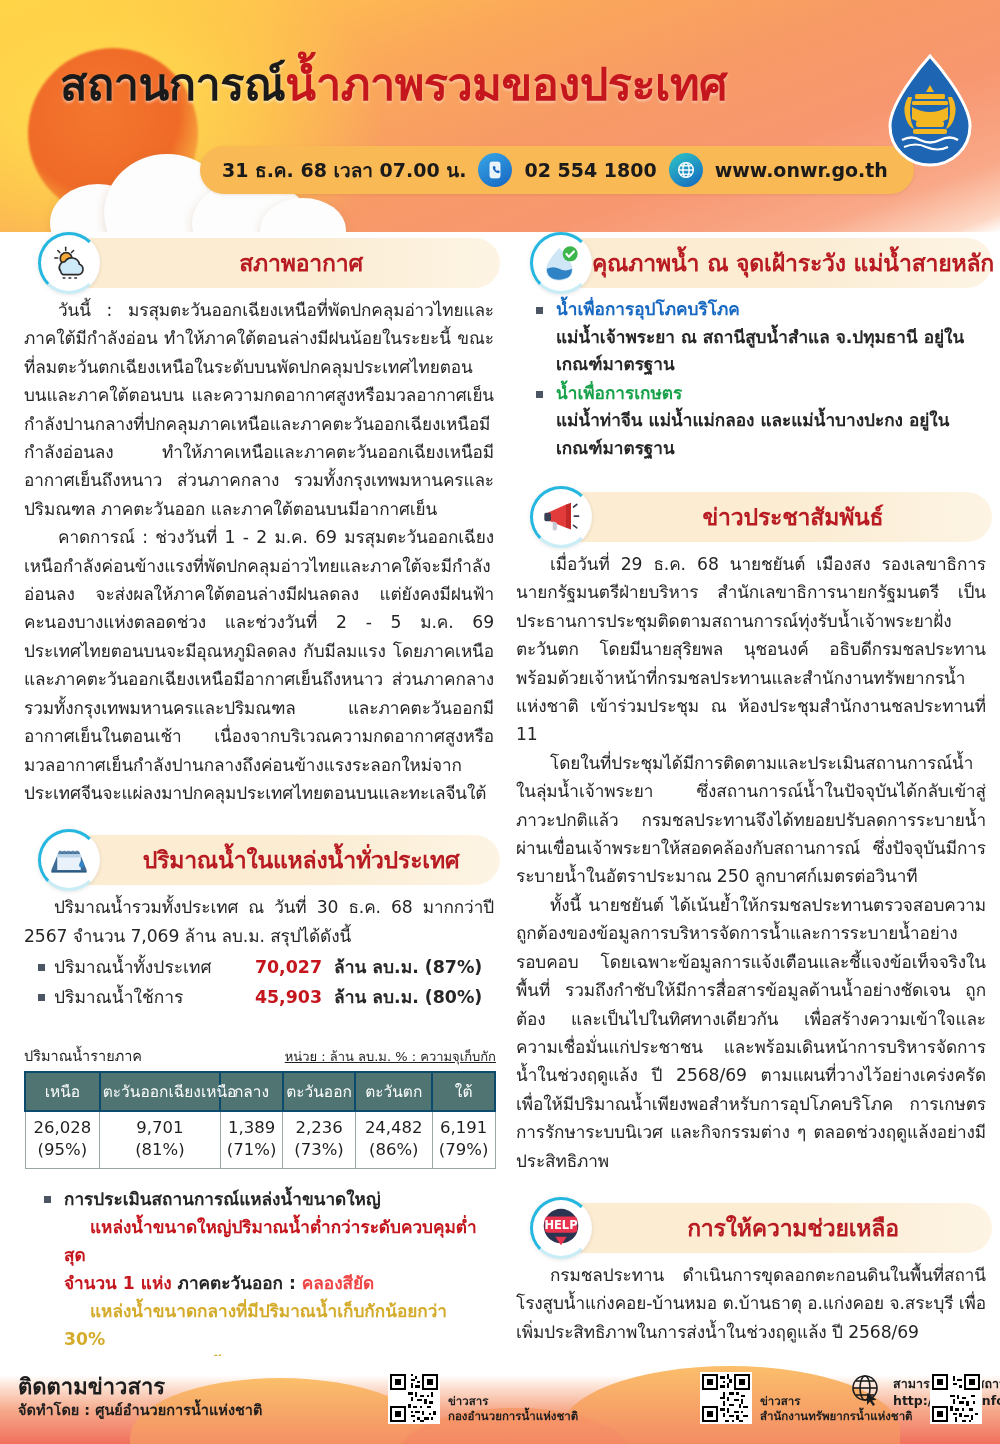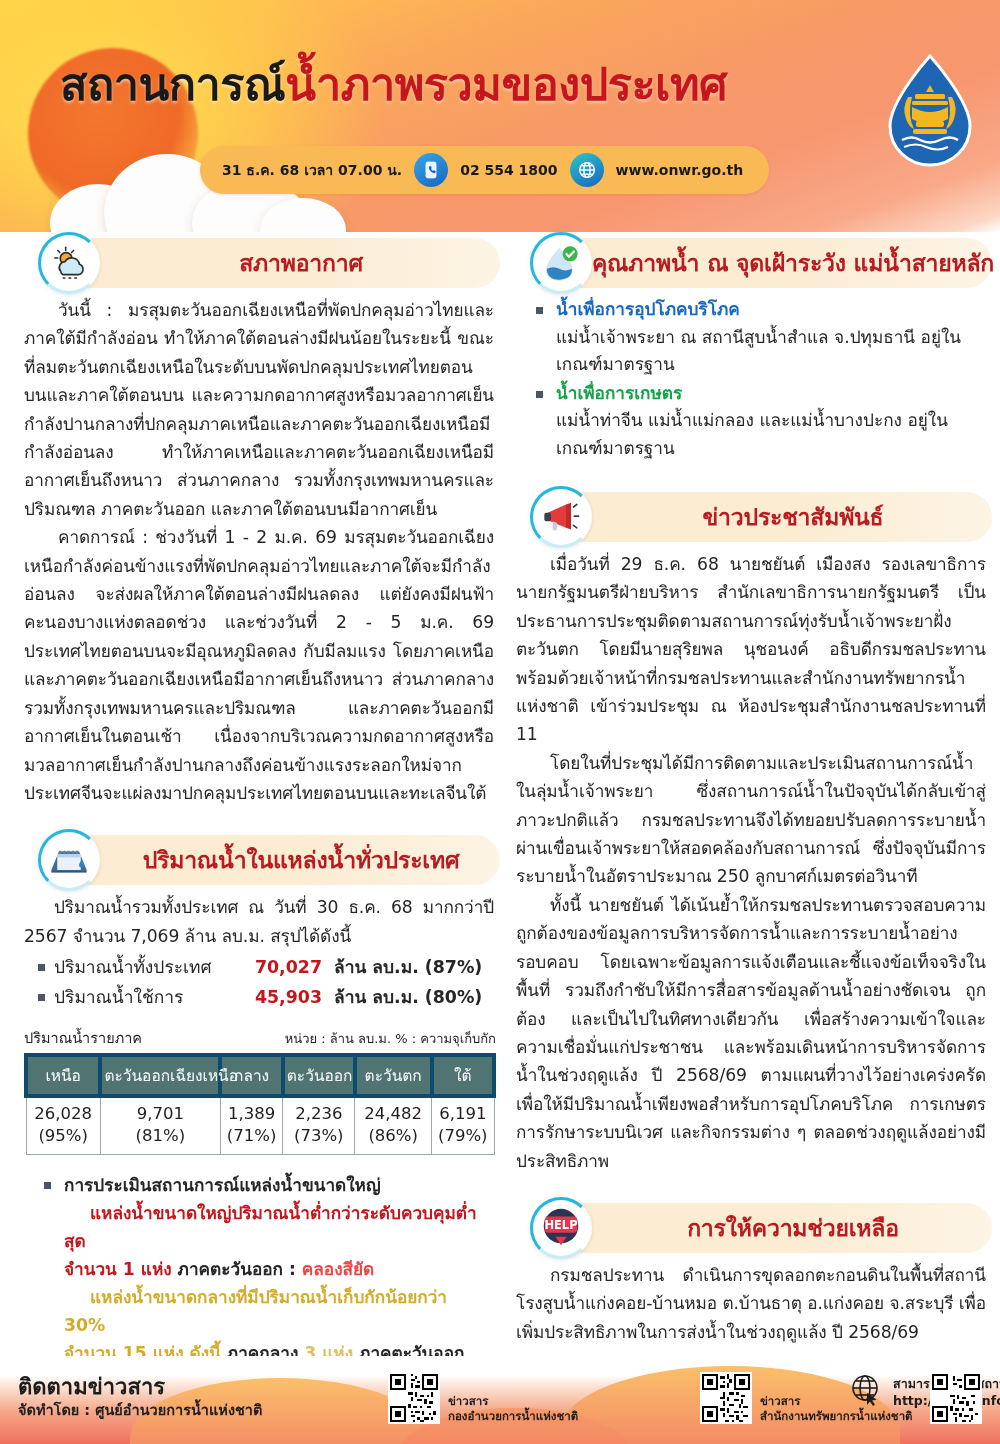--- a/index.html
+++ b/index.html
@@ -71,21 +71,21 @@
     background: #f9b955;
     border-radius: 24px;
     display: flex;
     align-items: center;
     padding: 0 26px 0 22px;
     gap: 12px;
     z-index: 6;
     box-shadow: 0 1px 3px rgba(160,90,30,0.16);
   }
   .info-bar .txt {
-    font-size: 14px;
+    font-size: 19px;
     font-weight: 800;
     color: #1a1a1a;
     white-space: nowrap;
   }
   .badge-ico {
     width: 34px; height: 34px;
     border-radius: 50%;
     display: flex; align-items: center; justify-content: center;
     flex: 0 0 auto;
   }
@@ -175,21 +175,21 @@
   ul.bul > li::before {
     content: "";
     position: absolute;
     left: 2px; top: 11px;
     width: 7px; height: 7px;
     background: #4b5563;
   }
   .b-head { font-weight: 700; display: block; }
   .c-blue  { color: #1668c1; }
   .c-green { color: #17a24a; }
-  .c-sub   { color: #262626; font-weight: 400; }
+  .c-sub   { color: #262626; font-weight: 700; }
 
   
   .amt-list { list-style: none; padding: 0 6px 0 40px; margin-top: 2px; }
   .amt-list li {
     position: relative;
     display: flex;
     align-items: center;
     font-size: 17.4px;
     line-height: 30px;
     color: #262626;
@@ -199,34 +199,34 @@
     position: absolute;
     left: -16px; top: 12px;
     width: 7px; height: 7px;
     background: #4b5563;
   }
   .amt-label { width: 182px; flex: 0 0 auto; }
   .amt-val   { color: #c4161c; font-weight: 700; width: 86px; text-align: right; flex: 0 0 auto; }
   .amt-unit  { margin-left: 12px; font-weight: bold; }
 
   
-  .tbl-wrap { padding: 0 4px 0 10px; margin-top: 14px; }
+  .tbl-wrap { padding: 0 4px 0 10px; margin-top: 32px; }
   .tbl-cap {
     display: flex; justify-content: space-between; align-items: flex-end;
     font-size: 14.5px; color: #1f1f1f; margin-bottom: 4px;
   }
-  .tbl-cap .unit { font-size: 13px; color: #1f1f1f; }
+  .tbl-cap .unit { font-size: 13px; color: #1f1f1f; text-decoration: underline; }
   table.regions { width: 100%; border-collapse: collapse; table-layout: fixed; }
   table.regions th {
     background: #4f7471;
     color: #ffffff;
     font-size: 15.5px;
     font-weight: 400;
     padding: 6px 2px;
-    border: 4px solid #0c4a6e;
+    border: 2px solid #0c4a6e;
     text-align: center;
     white-space: nowrap;
   }
   table.regions td {
     border: 1px solid #9aa7a6;
     border-top: none;
     font-size: 16.5px;
     color: #1f1f1f;
     text-align: center;
     padding: 5px 2px 7px;

